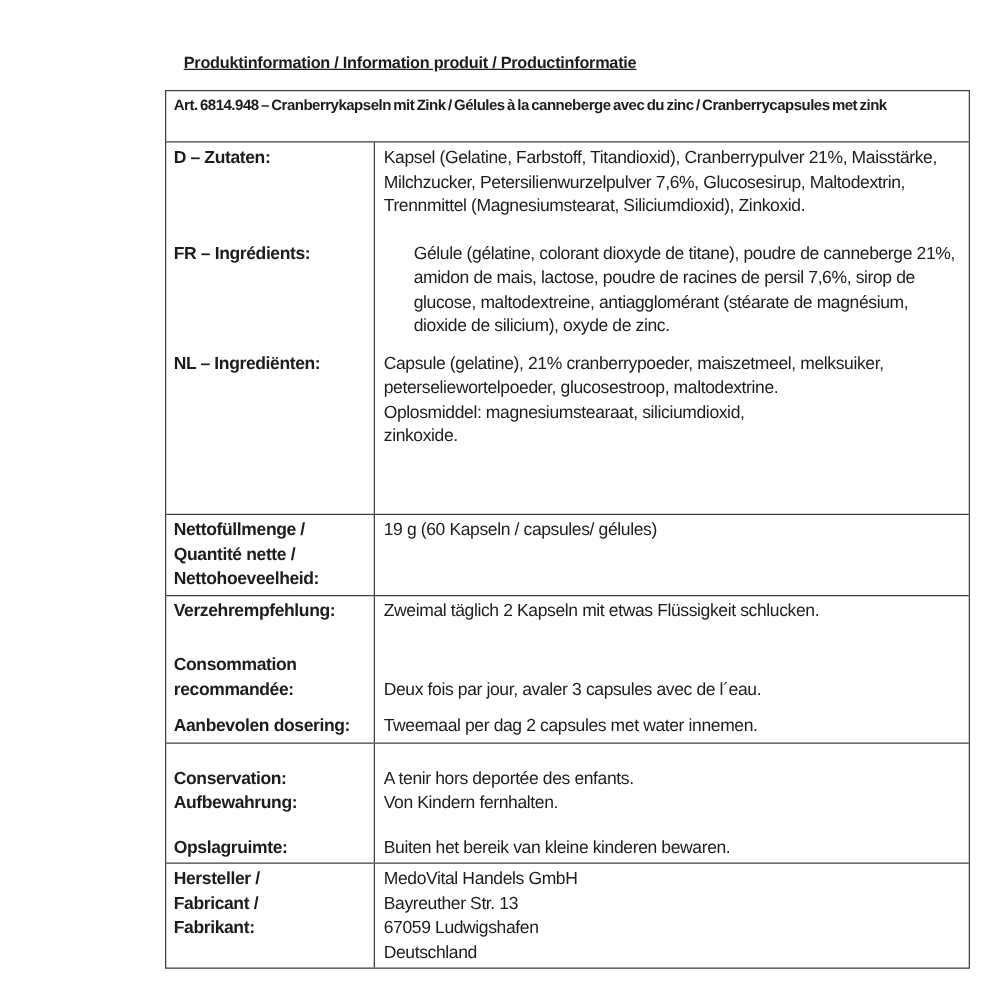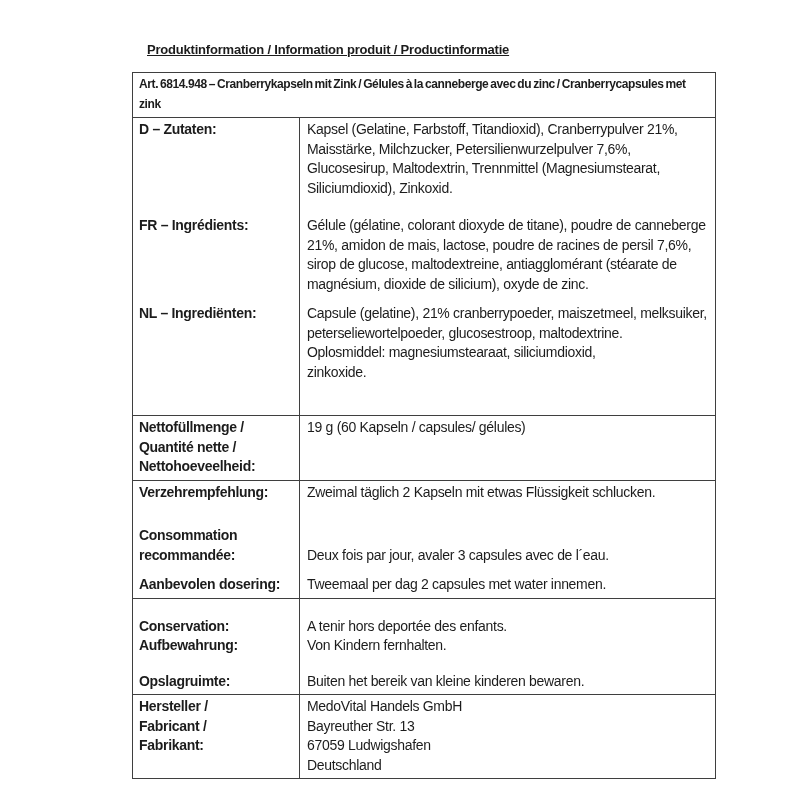--- a/index.html
+++ b/index.html
@@ -27,21 +27,21 @@
     font-size: 13px;
     font-weight: bold;
     letter-spacing: -0.2px;
     text-decoration: underline;
     white-space: nowrap;
     padding-left: 14px;
   }
   .info-table {
     position: absolute;
     left: 132px; top: 72px;
-    width: 584px;
+    width: 644px;
     border: 1px solid var(--line);
     background: var(--paper);
   }
   .row {
     position: relative;
     padding: 2px 0 3px 0;
     font-size: 14px;
     line-height: 19.5px;
     letter-spacing: -0.3px;
   }
@@ -78,21 +78,21 @@
     white-space: pre-line;
   }
   .pt {
     flex: 1;
     padding: 0 6px 0 8px;
     white-space: pre-line;
   }
   .m6  { margin-top: 6px; }
   .m10 { margin-top: 10px; justify-content: space-between; }
   .m16 { margin-top: 16px; }
-  .m18 { margin-top: 18px; }
+  .m18 { margin-top: 18px; gap: 24px; }
 </style>
 </head>
 <body>
 
 <div class="page">
 
   <div class="doc-header">Produktinformation / Information produit / Productinformatie</div>
 
   <div class="info-table">
 

